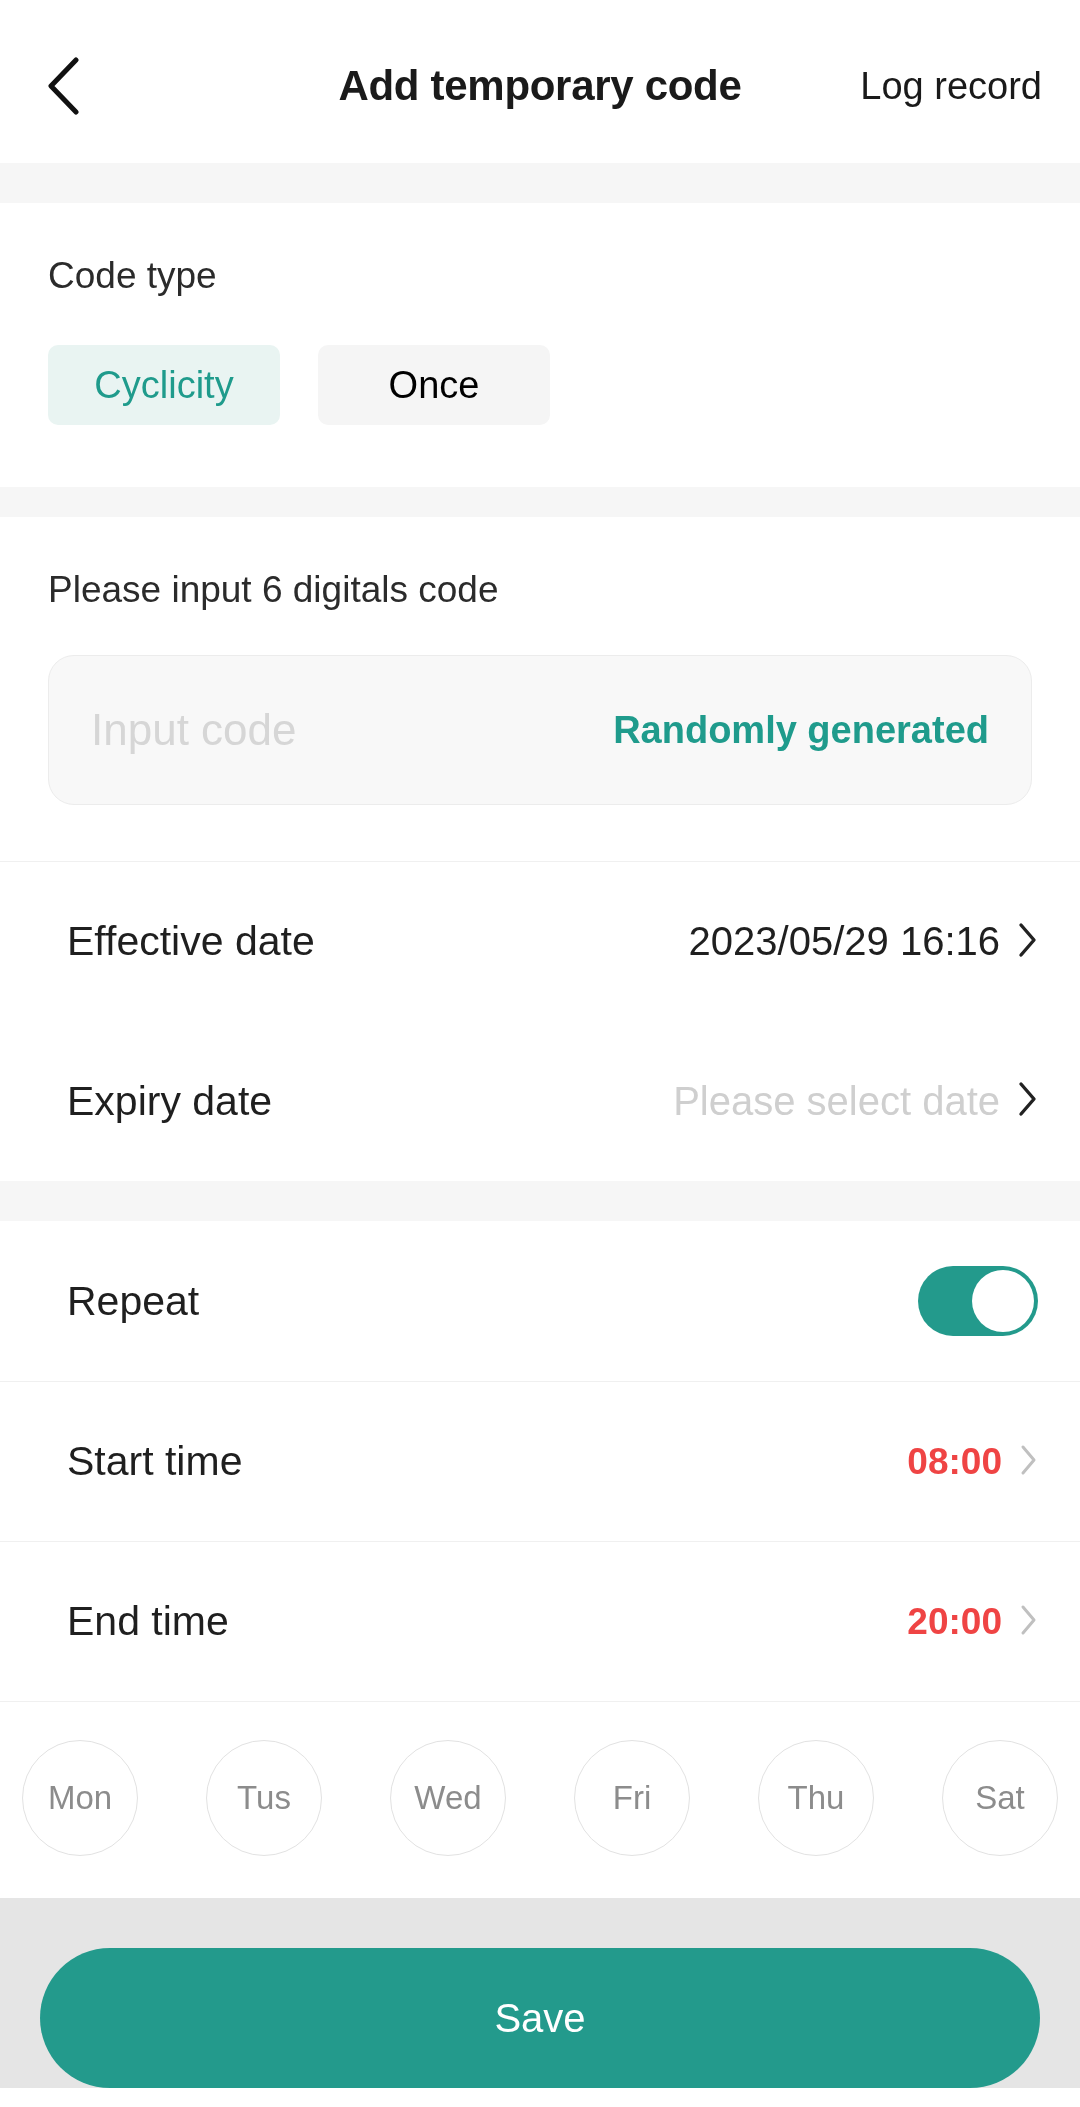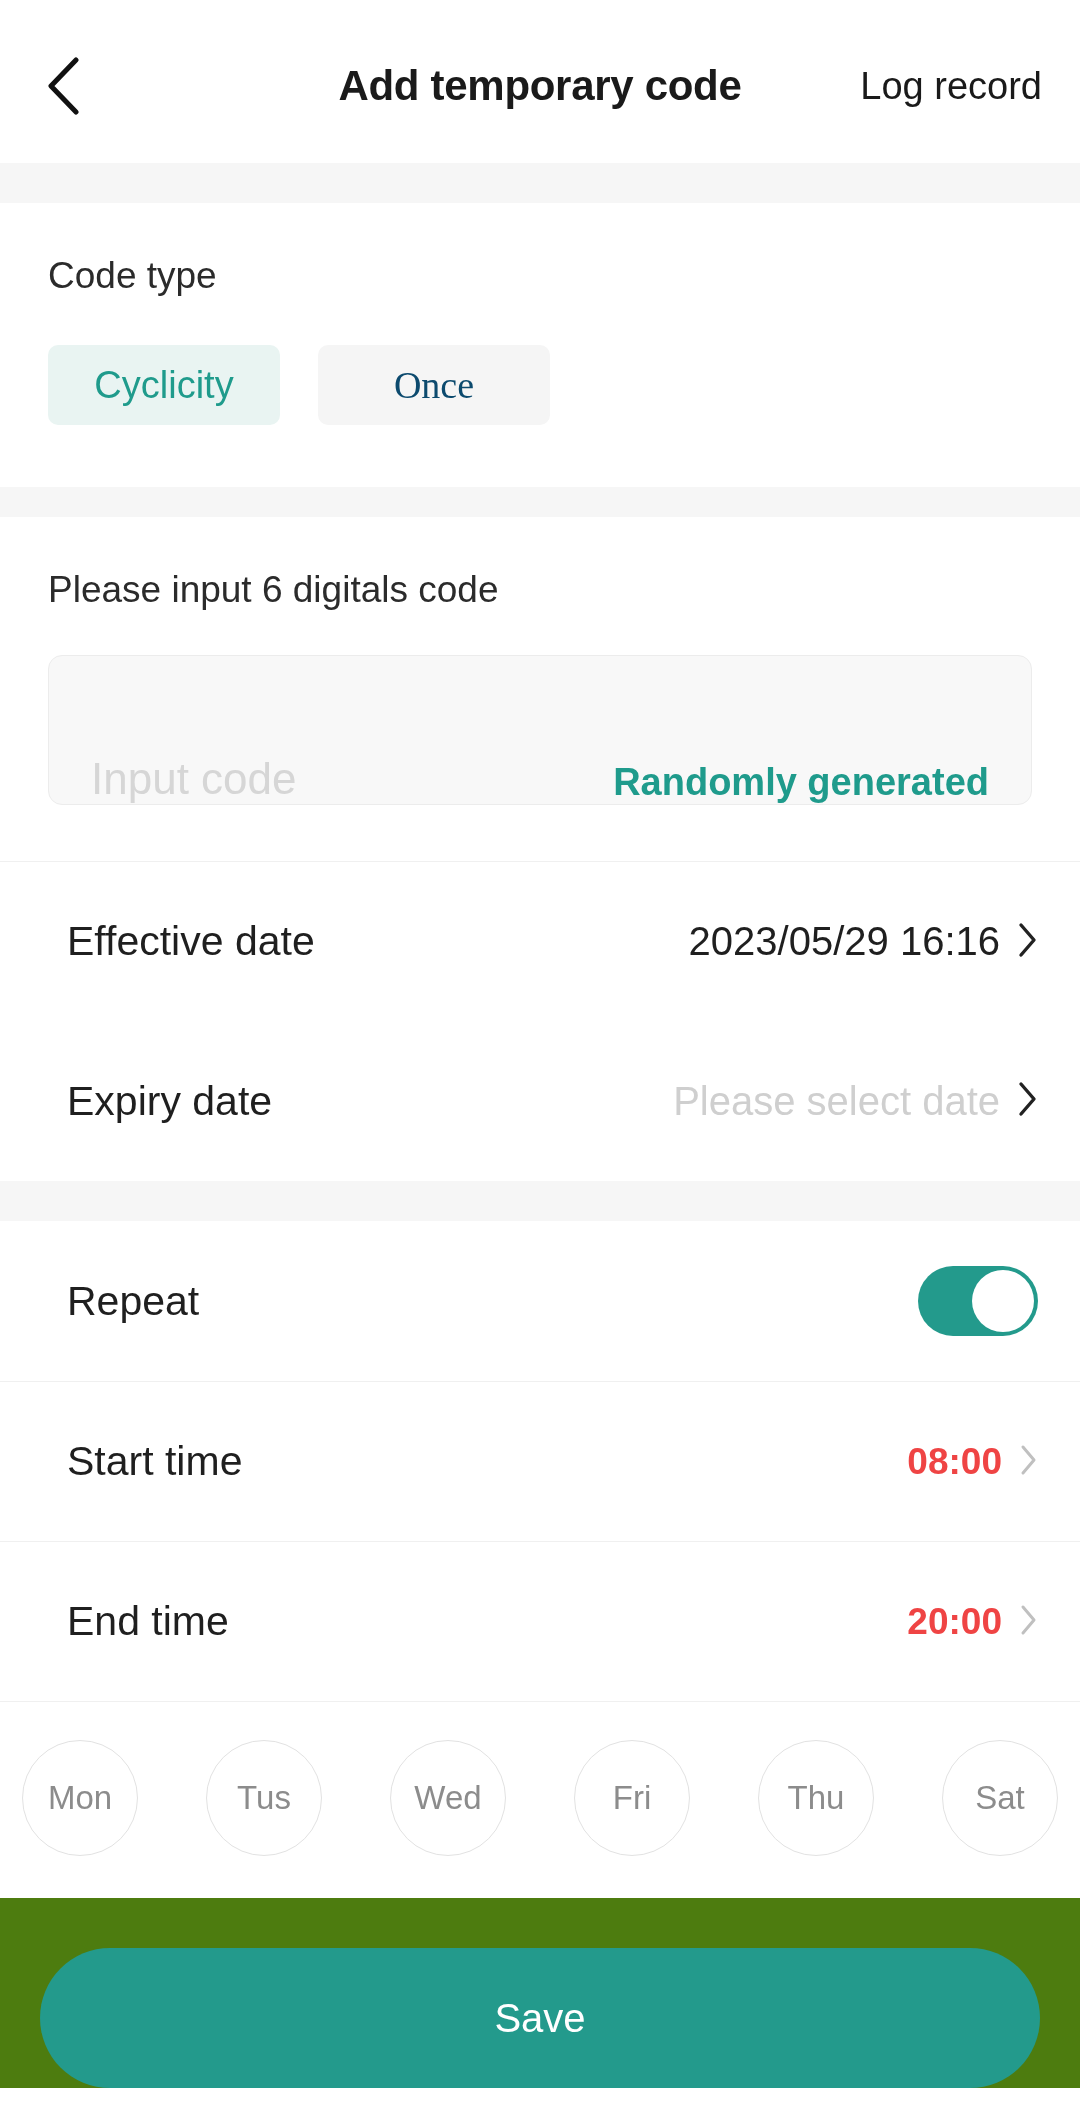--- a/index.html
+++ b/index.html
@@ -44,28 +44,28 @@
   
   .codetype-block { padding:52px 48px 62px 48px; }
   .block-label { font-size:37px; color:#2b2b2b; }
   .chip-row { display:flex; gap:38px; margin-top:48px; }
   .chip {
     min-width:232px; height:80px; border-radius:10px;
     display:flex; align-items:center; justify-content:center;
     font-size:38px; cursor:pointer; padding:0 26px;
   }
   .chip.selected { background:#e9f4f2; color:#1f9b8c; }
-  .chip.unselected { background:#f5f5f5; color:#0c4a6e;font-family:Liberation Serif, serif; }
+  .chip.unselected { background:#f5f5f5; color:#000000; }
 
   
   .inputcode-block { padding:52px 48px 56px 48px; }
   .code-box {
-    margin-top:44px; height:150px; border-radius:14px;
+    margin-top:44px; height:150px; border-radius:26px;
     background:#f8f8f8; border:1px solid #ececec;
-    display:flex; align-items:flex-end; justify-content:space-between;
+    display:flex; align-items:center; justify-content:space-between;
     padding:0 42px; cursor:text;
   }
   .code-placeholder { font-size:44px; color:#d6d6d6; }
   .code-random { font-size:38px; font-weight:bold; color:#1f9b8c; cursor:pointer; white-space:nowrap; }
 
   
   .row {
     height:160px; padding:0 42px 0 38px;
     display:flex; align-items:center; justify-content:space-between;
     background:#fff; cursor:pointer;
@@ -95,21 +95,21 @@
     border-top:1px solid #f0f0f0;
   }
   .day {
     width:116px; height:116px; border-radius:50%;
     border:1px solid #e2e2e2; background:#fff;
     display:flex; align-items:center; justify-content:center;
     font-size:33px; color:#8c8c8c; cursor:pointer;
   }
 
   
-  .save-wrap { padding:50px 40px 0 40px; background:#4d7c0f; }
+  .save-wrap { padding:50px 40px 0 40px; background:#e5e5e5; }
   .save-btn {
     width:100%; height:140px; border-radius:70px;
     background:#239a8c; color:#fff; font-size:40px;
     display:flex; align-items:center; justify-content:center;
     border:none; cursor:pointer; font-family:inherit;
   }
 </style>
 </head>
 <body>
 

